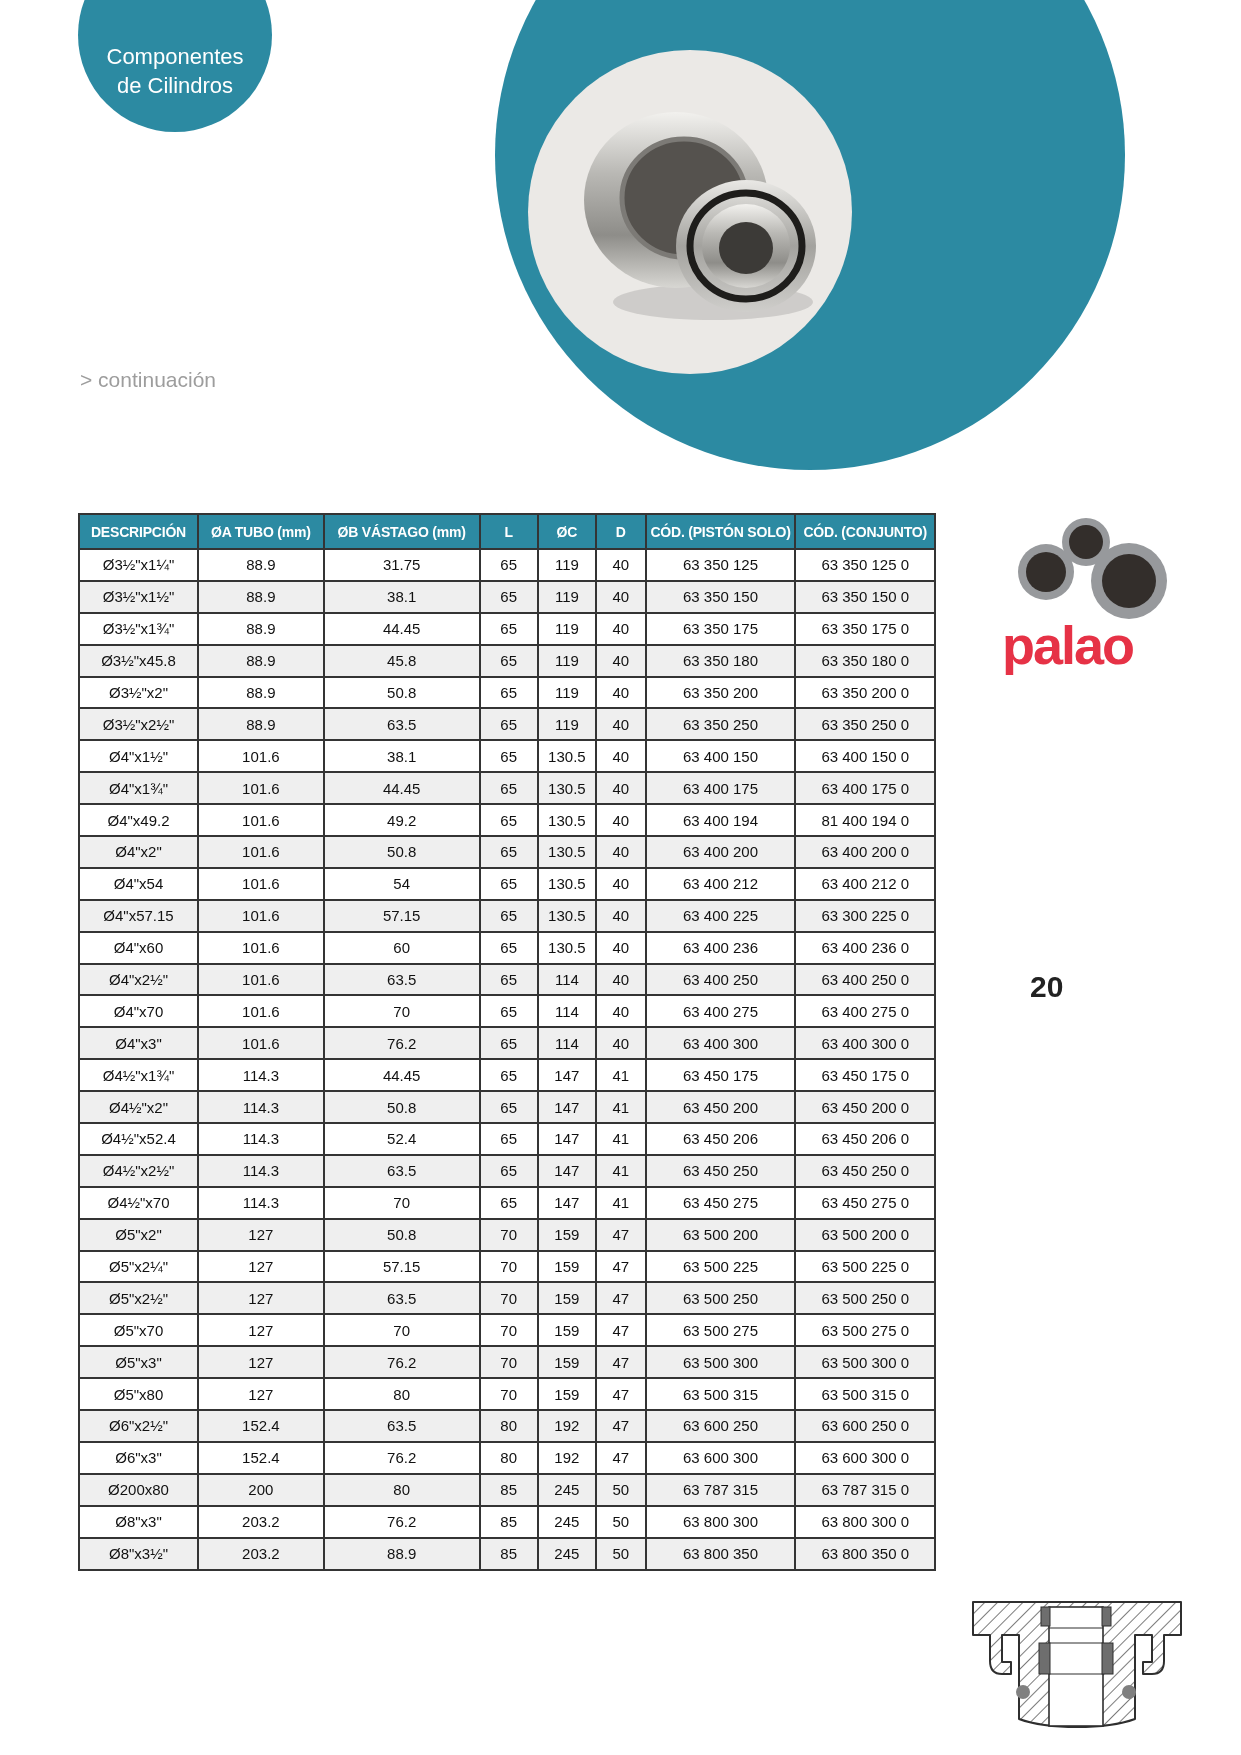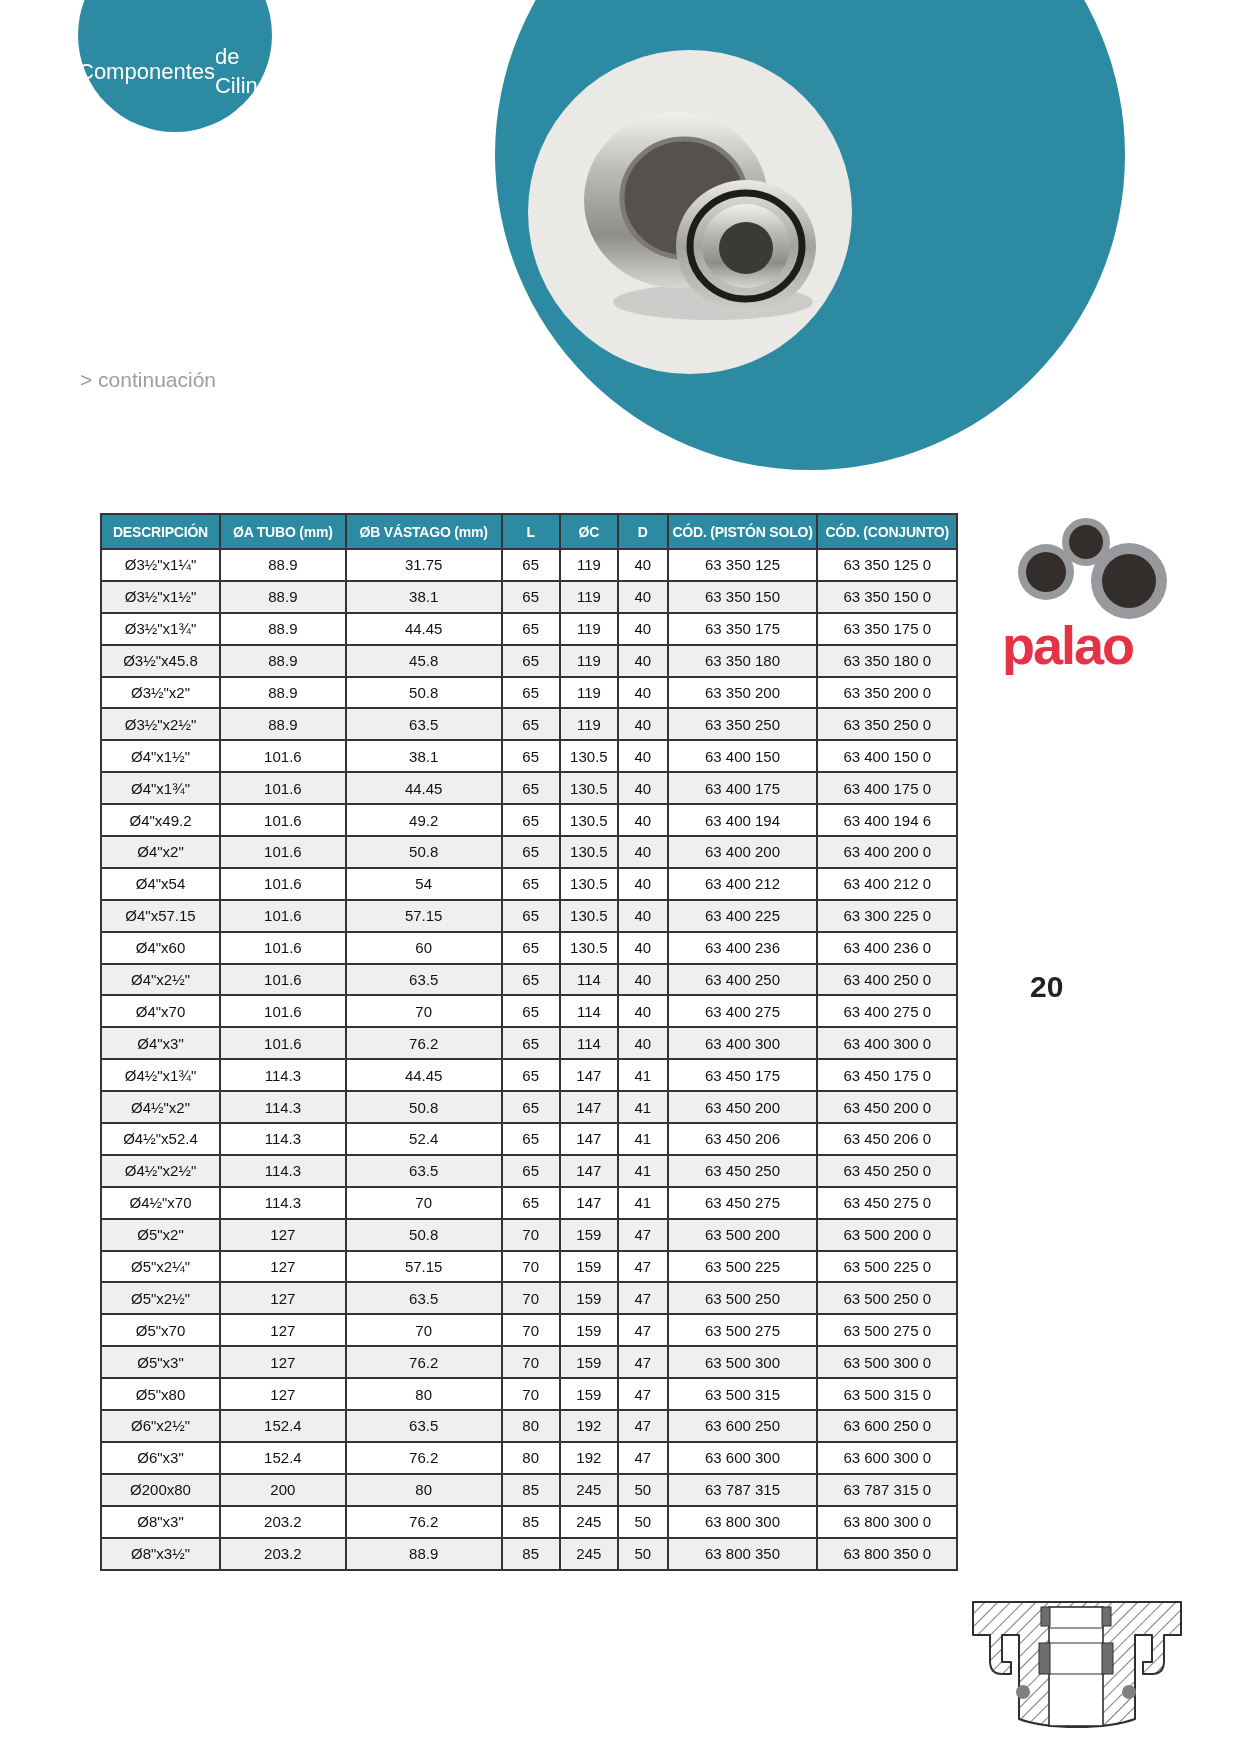--- a/index.html
+++ b/index.html
@@ -7,36 +7,36 @@
     position:relative; width:1241px; height:1755px; margin:0 auto;
     background:#ffffff; overflow:hidden;
     font-family:"Liberation Sans", sans-serif;
   }
   .abs { position:absolute; }
 
   
   .badge { left:78px; top:-62px; width:194px; height:194px; border-radius:50%;
            background:#2c8aa2; }
   .badge-text { position:absolute; left:0; right:0; bottom:32px;
-                display:flex; flex-direction:row; align-items:center;
+                display:flex; flex-direction:column; align-items:center;
                 color:#fff; font-size:22px; line-height:29px; }
 
   
   .big-circle { left:495px; top:-160px; width:630px; height:630px;
                 border-radius:50%; background:#2c8aa2; }
   .photo-circle { left:528px; top:50px; width:324px; height:324px;
                   border-radius:50%; overflow:hidden; background:#ebe9e6; }
 
   
   .title { left:80px; top:268px; font-size:32px; line-height:41px; color:#3b93aa; }
   .subtitle { left:80px; top:368px; font-size:21px; color:#9d9d9d;text-align:center; }
 
   
   .catalog-table { position:absolute; left:78px; top:513px; width:858px;
-                   border-collapse:collapse; table-layout:fixed;margin-left:22px; }
+                   border-collapse:collapse; table-layout:fixed; }
   .catalog-table th {
     background:#2c8aa2; color:#fff; font-size:14px; font-weight:bold;
     height:33px; padding:0 2px; text-align:center; border:2px solid #343434;
     letter-spacing:-0.2px;
   }
   .catalog-table td {
     font-size:15px; color:#111; height:29.9px; padding:0 2px;
     text-align:center; border:2px solid #343434; background:#ffffff;
   }
   .catalog-table tbody tr:nth-child(even) td { background:#efefef; }
@@ -198,21 +198,21 @@
           <td>63 400 175 0</td>
         </tr>
         <tr>
           <td>Ø4"x49.2</td>
           <td>101.6</td>
           <td>49.2</td>
           <td>65</td>
           <td>130.5</td>
           <td>40</td>
           <td>63 400 194</td>
-          <td>63 400 194 6</td>
+          <td>81 400 194 0</td>
         </tr>
         <tr>
           <td>Ø4"x2"</td>
           <td>101.6</td>
           <td>50.8</td>
           <td>65</td>
           <td>130.5</td>
           <td>40</td>
           <td>63 400 200</td>
           <td>63 400 200 0</td>

